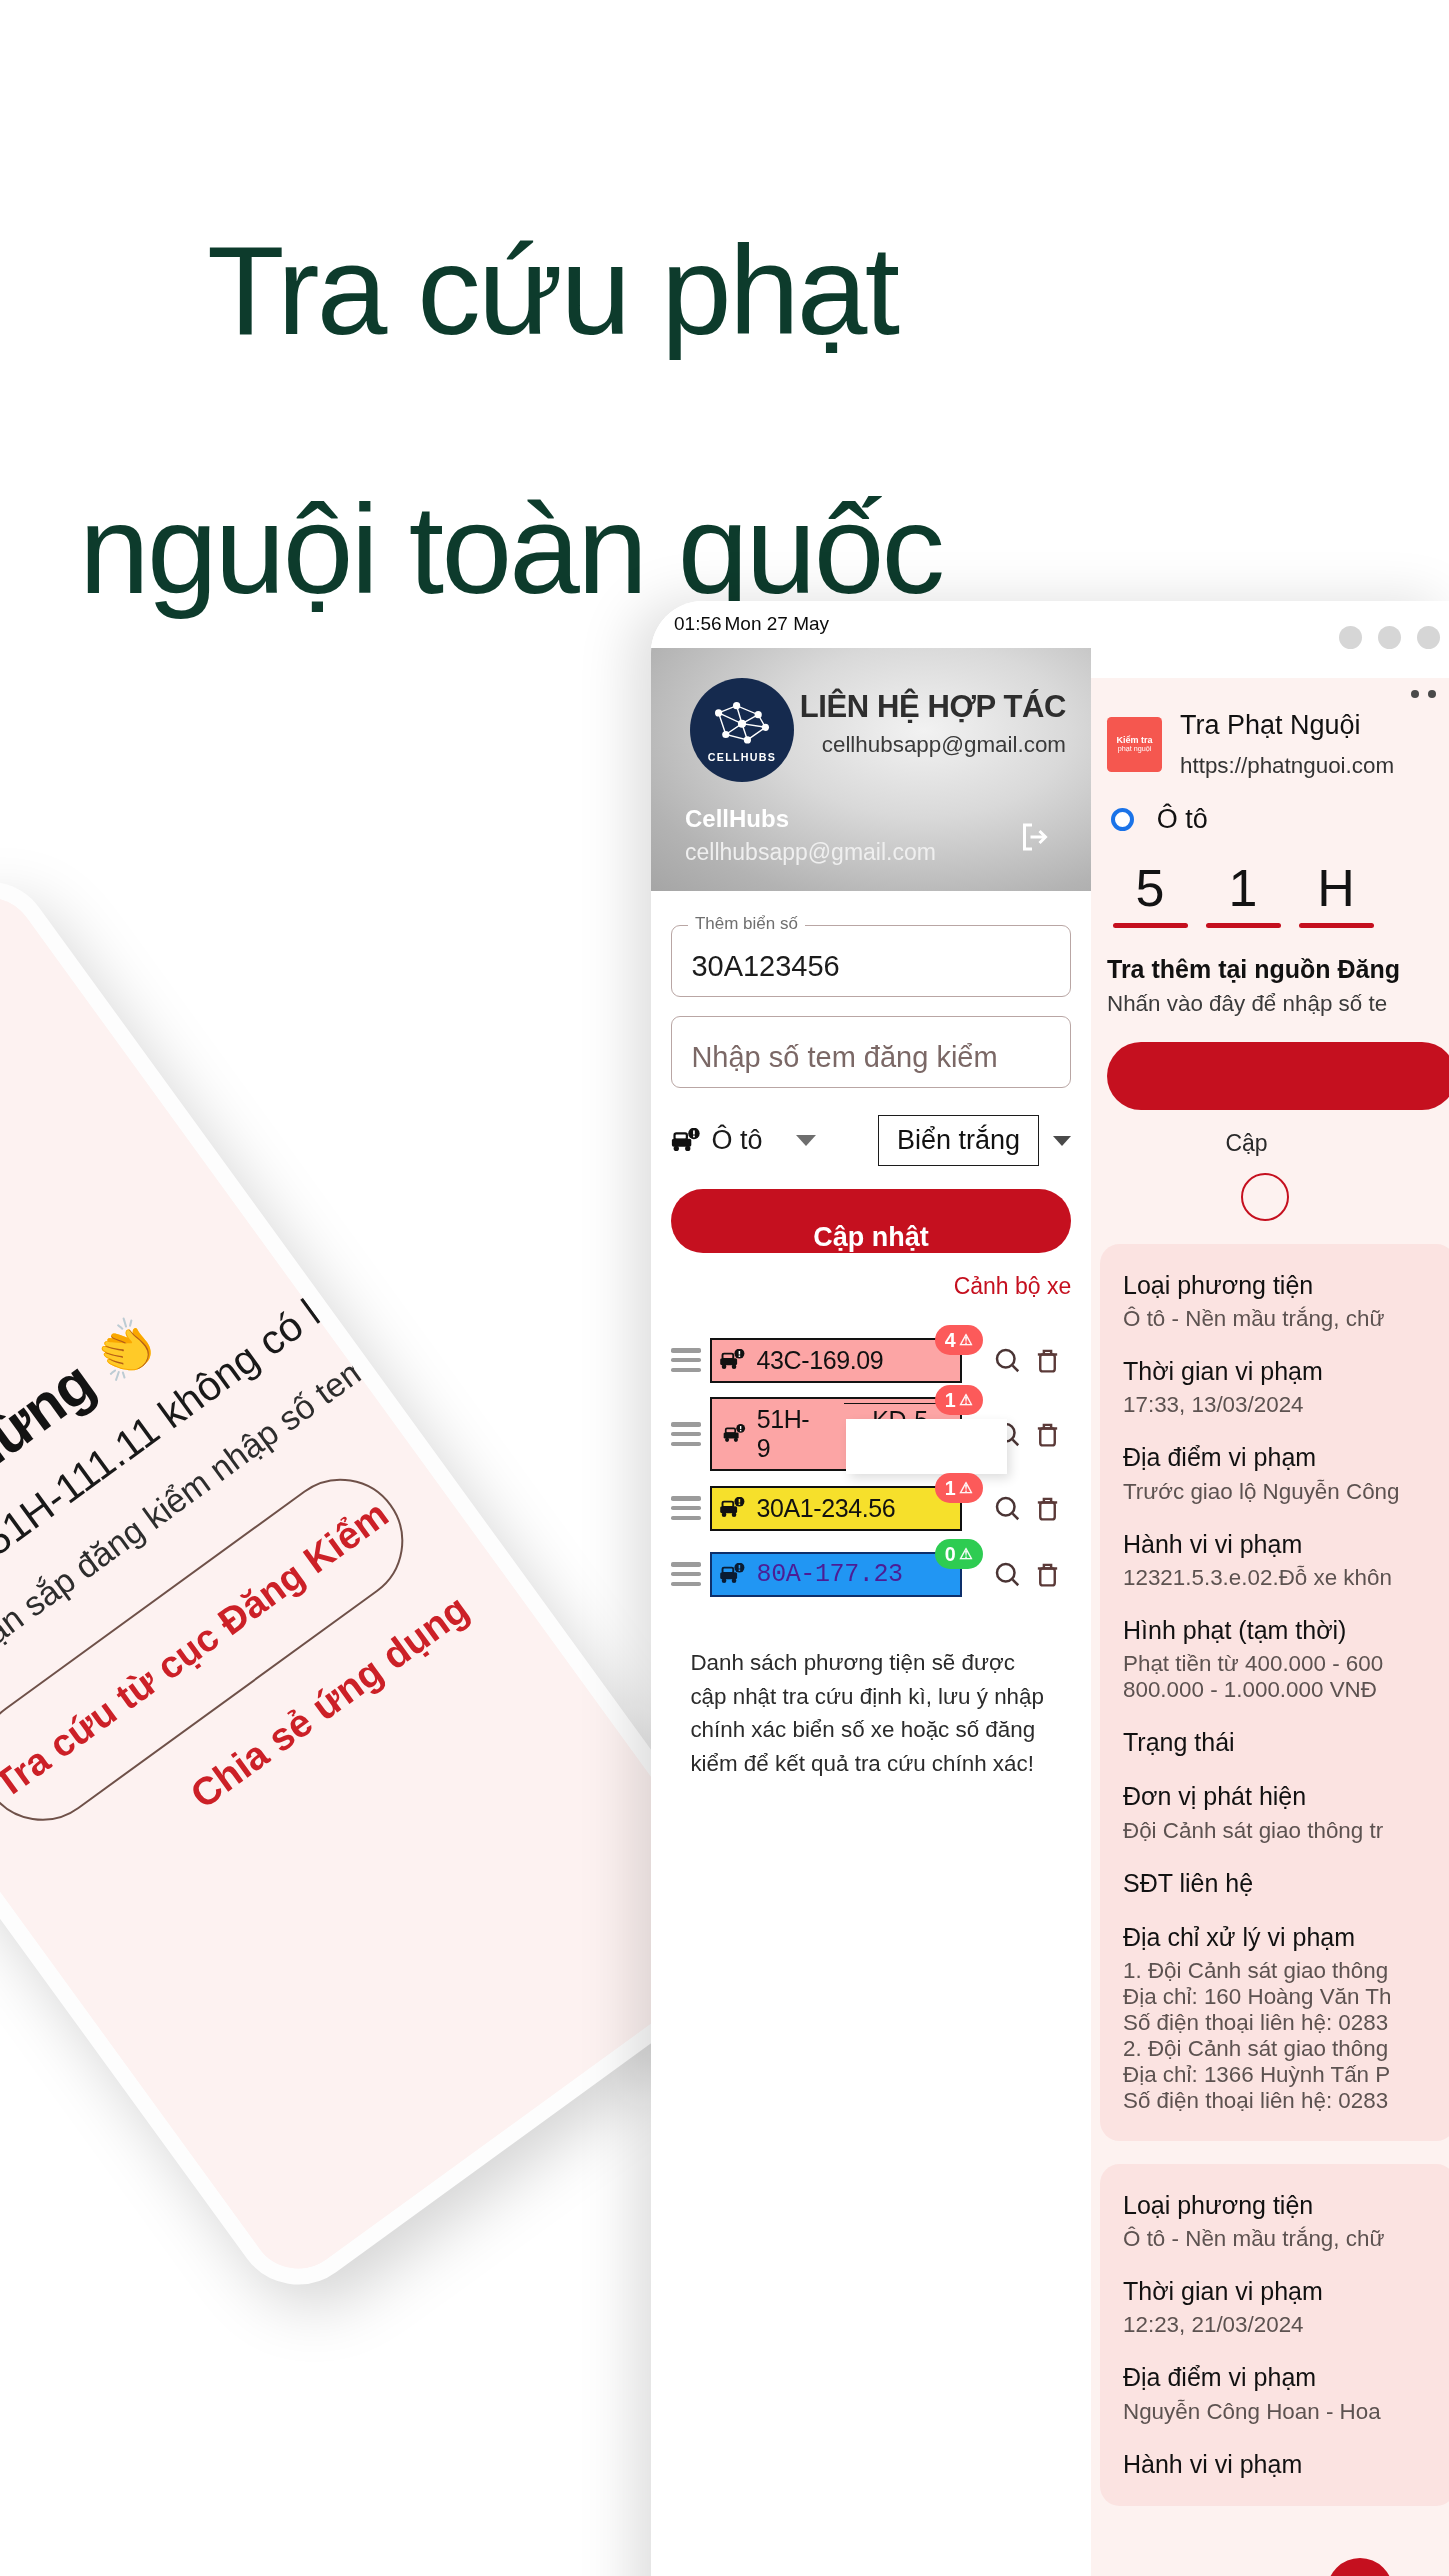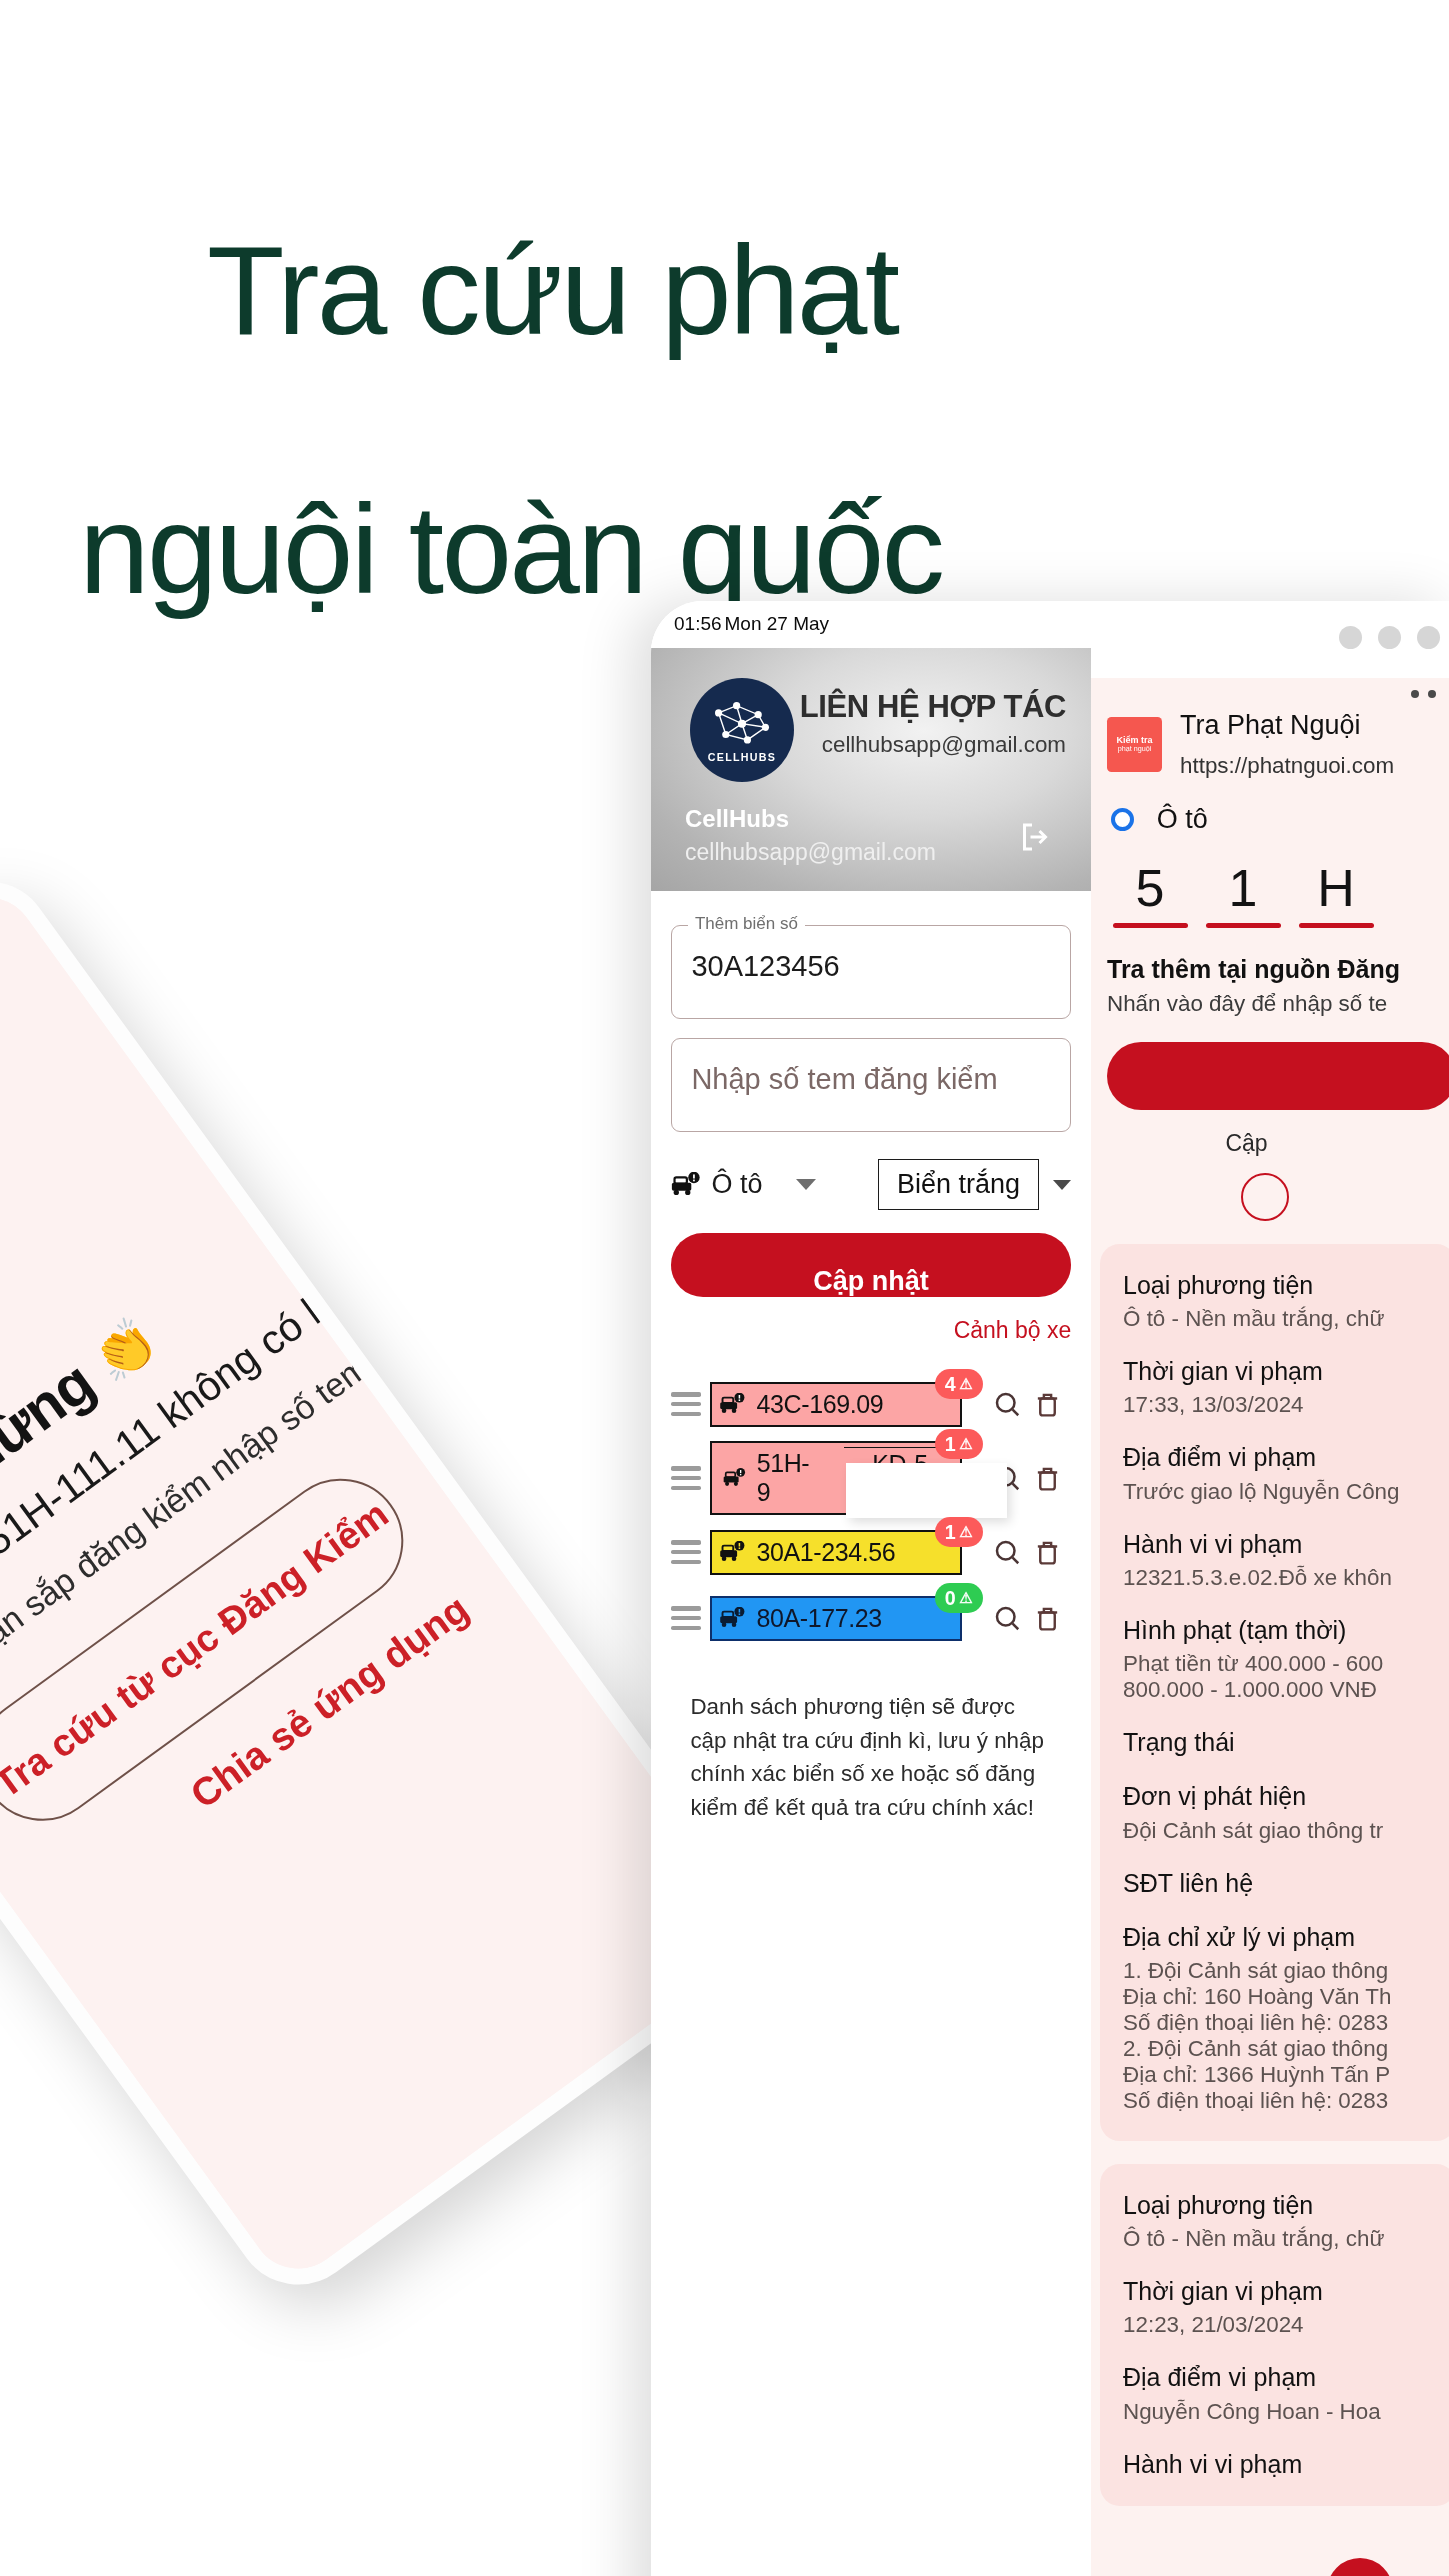--- a/index.html
+++ b/index.html
@@ -70,21 +70,21 @@
   .acct-logo svg { width:72px; height:57px; }
   .acct-logo .nm { color:#fff; font-size:10.7px; font-weight:800; letter-spacing:1.3px; margin-top:-3.6px;}
   .acct-right { position:absolute; right:25px; top:41px; text-align:right; }
   .acct-right .t1 { font-size:31px; font-weight:700; color:#2e2e2e; letter-spacing:-0.4px; }
   .acct-right .t2 { font-size:22.4px; color:#3a3a3a; margin-top:7.2px; }
   .acct-name { position:absolute; left:34px; top:157px; color:#fff; font-size:24px; font-weight:700;}
   .acct-mail { position:absolute; left:34px; top:191px; color:#efefef; font-size:23px; }
   .acct-out  { position:absolute; right:38px; bottom:36px; width:36px; height:36px; }
 
   .form { padding: 14.3px 19.7px 0 19.7px; }
-  .tf { position:relative; border:1.4px solid #b9a6a4; border-radius:9px; height:94px; margin-top:19.7px; }
+  .tf { position:relative; border:1.4px solid #b9a6a4; border-radius:9px; height:72px; margin-top:19.7px; }
   .tf .legend { position:absolute; left:16px; top:-11.6px; background:#fff; padding:0 7.2px;
      font-size:17px; color:#6f6f6f; }
   .tf .val { position:absolute; left:19.7px; top:24px; font-size:29px; color:#1b1b1b; }
   .tf .ph  { position:absolute; left:19.7px; top:24px; font-size:29px; color:#7b6866; }
 
   .selrow { display:flex; align-items:center; margin-top:27px; gap:0; }
   .sel-veh { display:flex; align-items:center; gap:10.7px; }
   .chev { width:0; height:0; border-left:10.7px solid transparent; border-right:10.7px solid transparent;
           border-top:11.6px solid #6e6e6e; margin-left:23px; }
   .sel-veh .lbl { font-size:27px; color:#1a1a1a; }
@@ -102,21 +102,21 @@
   .drag { width:30px; margin-right:9px; display:flex; flex-direction:column; gap:5.4px; }
   .drag i { height:4.5px; background:#9b9b9b; border-radius:1.8px; display:block; }
   .drag i:nth-child(1){ width:30px }
   .drag i:nth-child(2){ width:30px }
   .drag i:nth-child(3){ width:30px }
   .plate { position:relative; flex:1; max-width:252px; height:45px; border:2.7px double #121212;
      display:flex; align-items:center; padding:0 7.2px; gap:10.7px; background:#fca5a5; }
   .plate.y { background:#f6e02b; border-color:#101010; }
   .plate.b { background:#2196f3; border-color:#0d2f6b; }
   .plate .ptxt { font-size:25px; color:#111; font-weight:500; letter-spacing:-0.4px; }
-  .plate.b .ptxt { color:#0f172a; }
+  .plate.b .ptxt { color:#4c1d95;font-family:Liberation Mono, monospace; }
   .badge { position:absolute; right:-23px; top:-14.3px; min-width:48px; height:30px; border-radius:16px;
      background:#fc5a5a; color:#fff; font-size:19.7px; display:flex; align-items:center; justify-content:center;
      gap:3.6px; padding:0 7.2px; font-weight:600; }
   .badge.g { background:#2ecc52; }
   .badge .warn { font-size:15px; opacity:.95 }
   .srch { margin-left:30px; color:#4a3434; }
   .trash { margin-left:auto; margin-right:9px; color:#5b3a38; }
   .plate-2 { flex-direction:row; align-items:flex-start; height:auto; padding:4px;gap:24px; }
   .plate-2 .r1, .plate-2 .r2 { display:flex; align-items:center; gap:10.7px; padding:1.8px 7.2px; }
   .plate-2 .r2 { border-top:1.8px solid #121212; justify-content:center; width:100%; }

